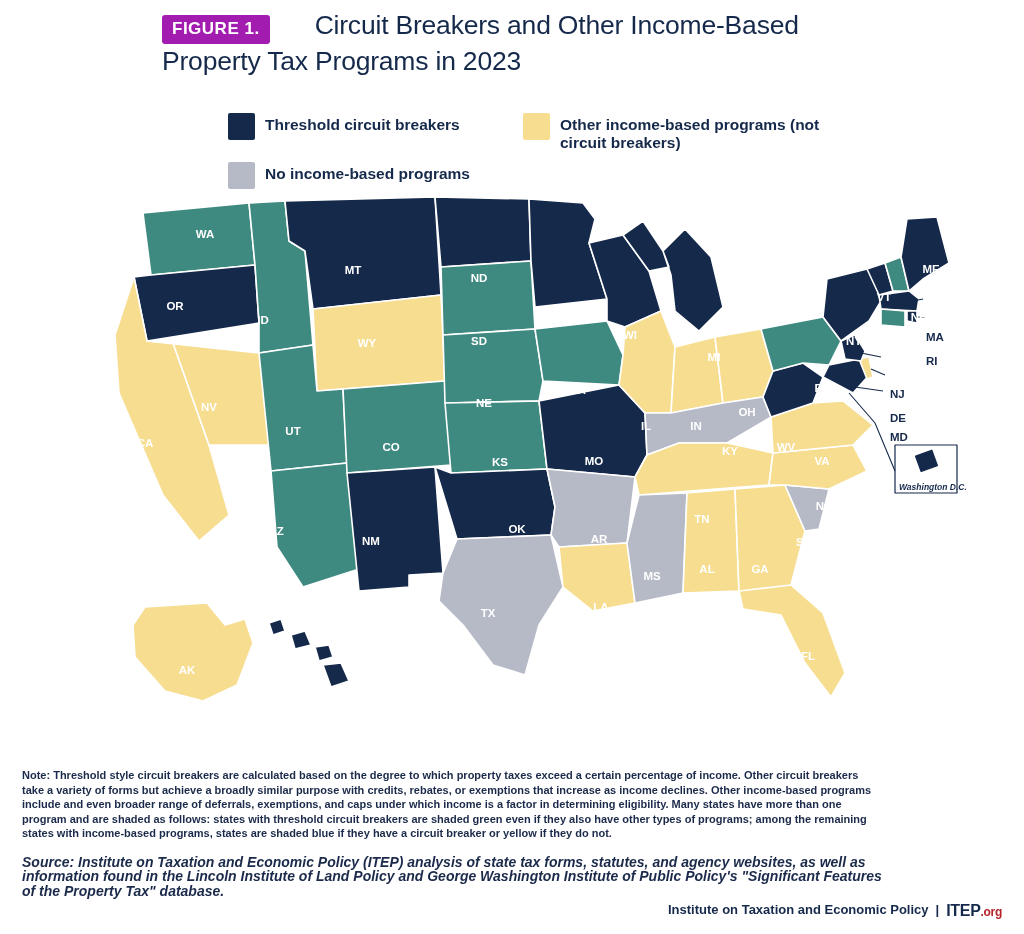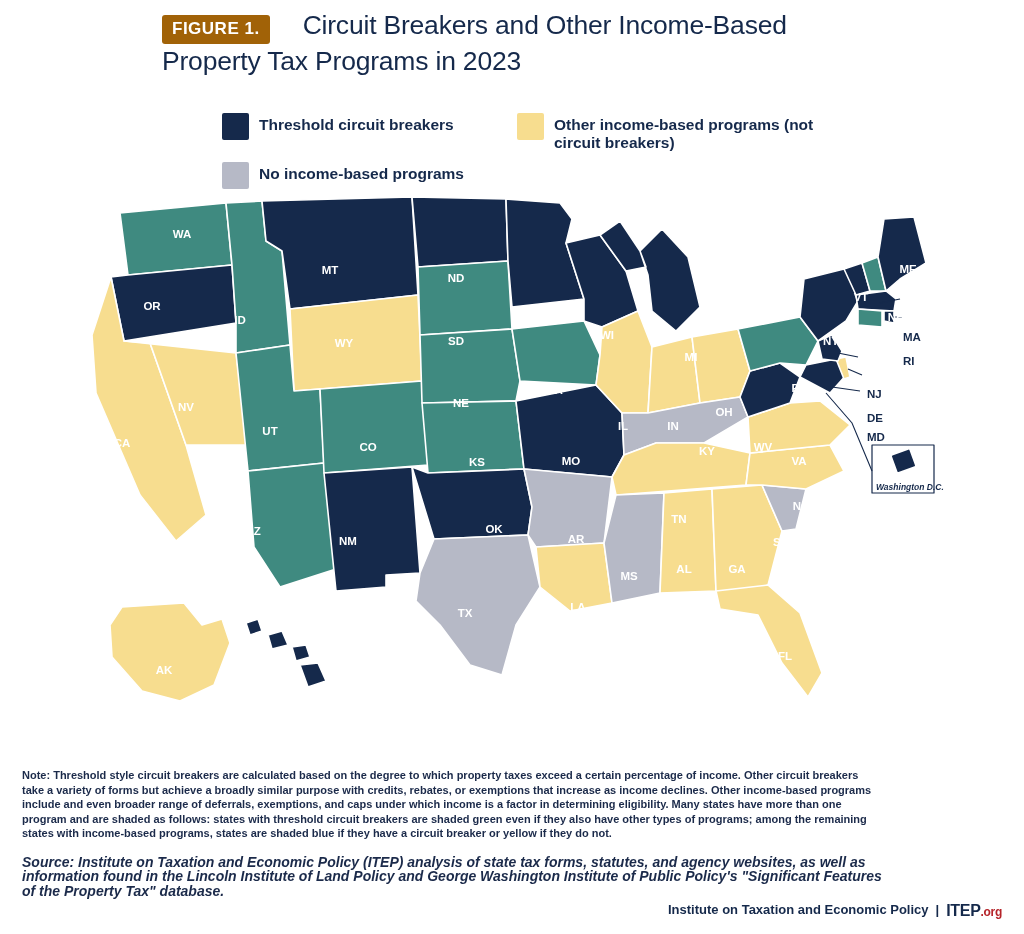--- a/index.html
+++ b/index.html
@@ -22,42 +22,42 @@
     width: 1024px;
     display: flex;
     justify-content: center;
   }
   .header-inner {
     width: 700px;
     position: relative;
   }
   .figure-badge {
     display: inline-block;
-    background: #a16207;
+    background: #a21caf;
     color: #ffffff;
     font-size: 17px;
     font-weight: bold;
     letter-spacing: 0.5px;
     padding: 4px 10px 5px 10px;
     border-radius: 3px;
     vertical-align: middle;
-    margin-right: 8px;
+    margin-right: 20px;
   }
   .figure-title {
     display: inline;
     font-size: 26.5px;
     font-weight: normal;
     color: #15294b;
     line-height: 34px;
     letter-spacing: -0.2px;
     margin-left: 25px;
   }
   .legend {
     position: absolute;
-    left: 222px;
+    left: 228px;
     top: 113px;
     width: 620px;
   }
   .legend-row {
     display: flex;
     margin-bottom: 10px;
   }
   .legend-item {
     display: flex;
     align-items: flex-start;
@@ -73,24 +73,25 @@
   .legend-label {
     font-size: 15.5px;
     font-weight: bold;
     color: #15294b;
     line-height: 18px;
     padding-top: 3px;
     max-width: 270px;
   }
   .map-wrap {
     position: absolute;
-    left: 0;
+    left: 8px;
     top: 195px;
     width: 808px;
     height: 560px;
+    padding-left: 15px;
   }
   .map-svg {
     display: block;
   }
   .state-label {
     font-size: 11.5px;
     font-weight: bold;
     fill: #ffffff;
     font-family: "Liberation Sans", sans-serif;
     text-anchor: middle;

